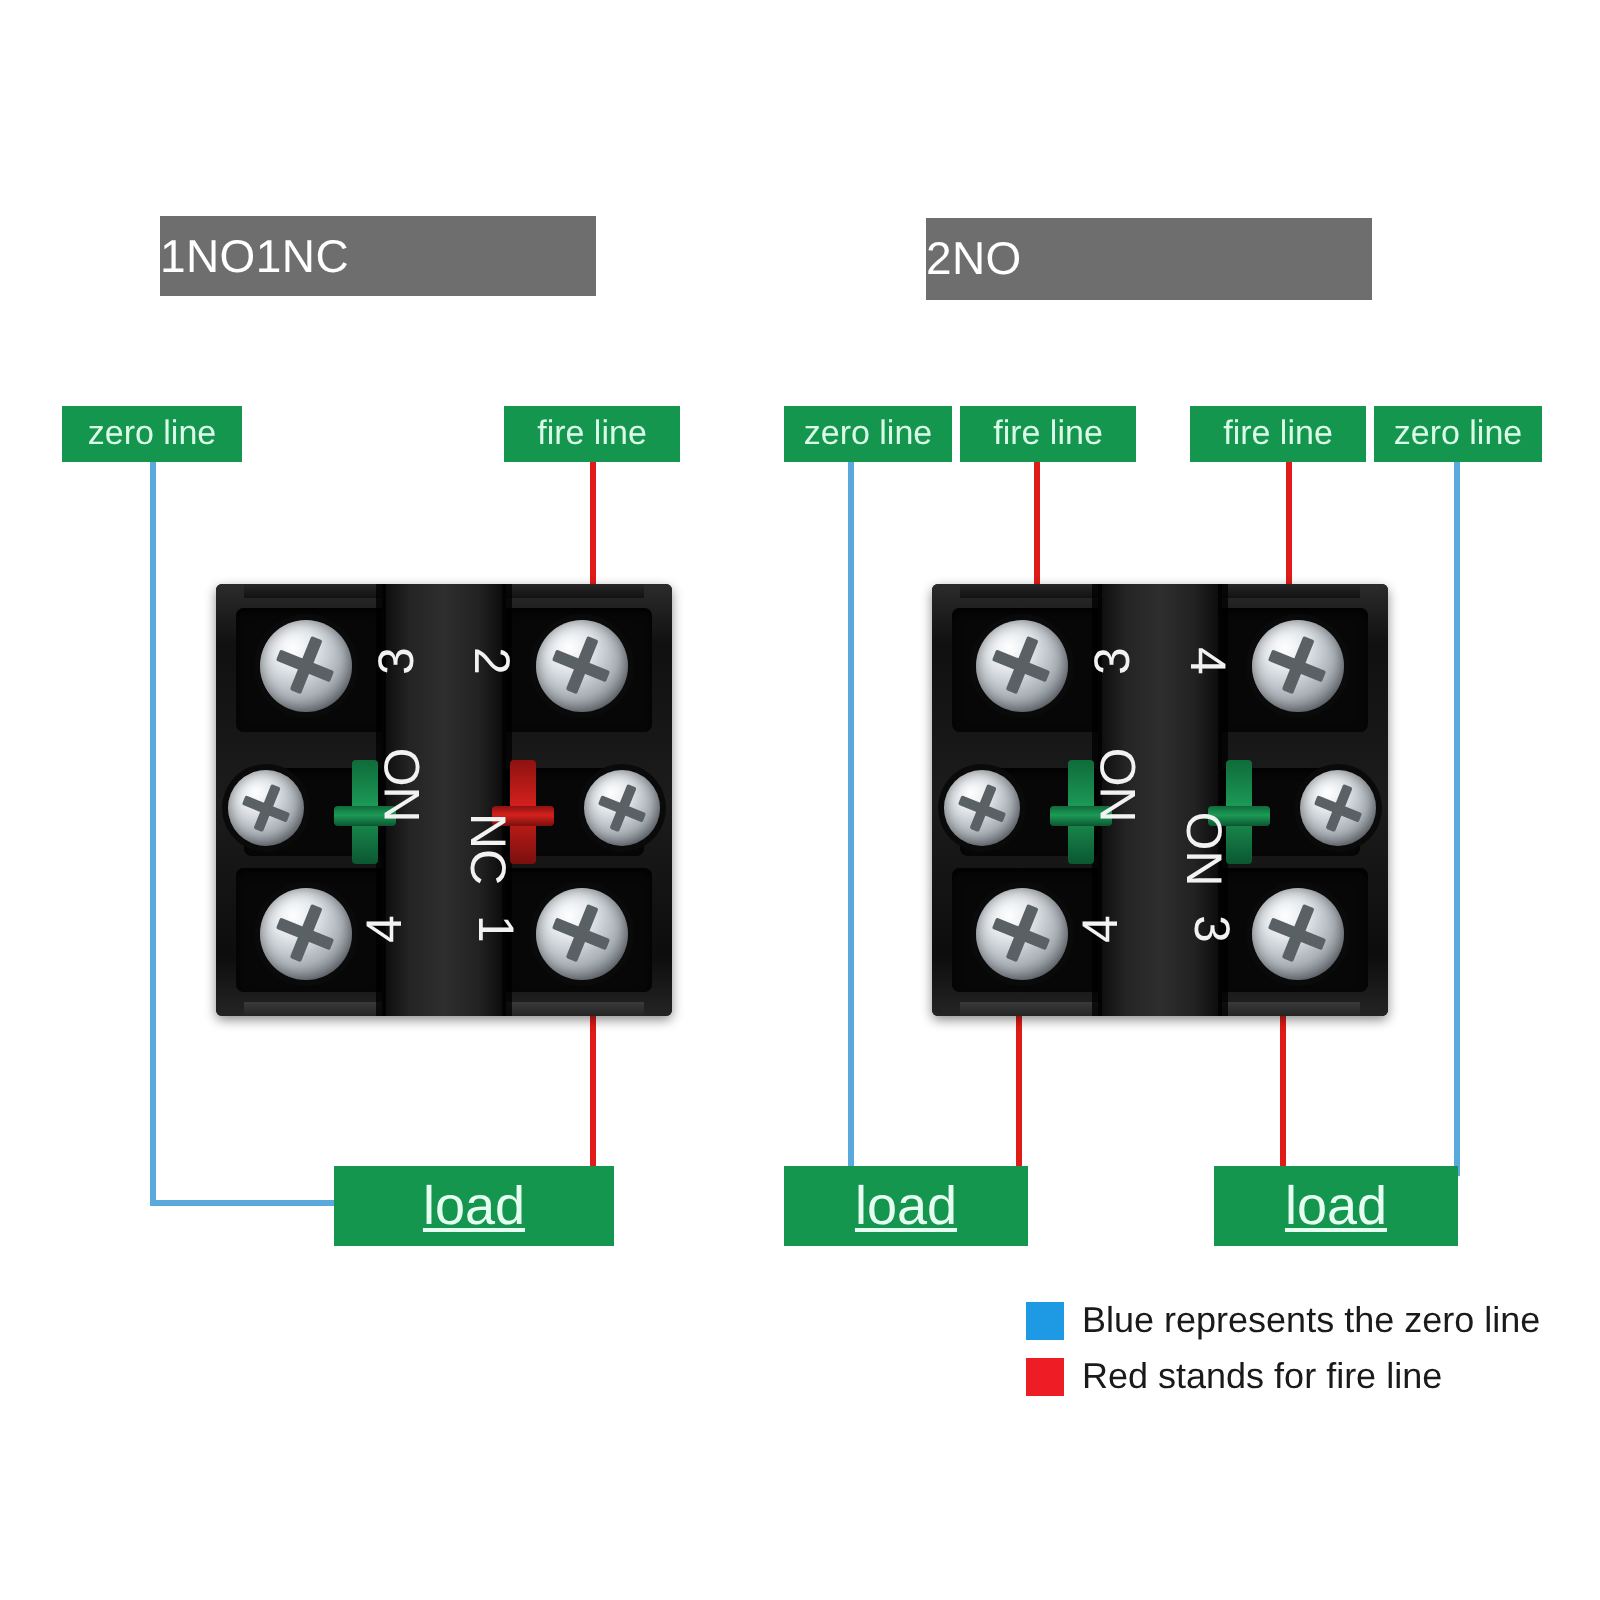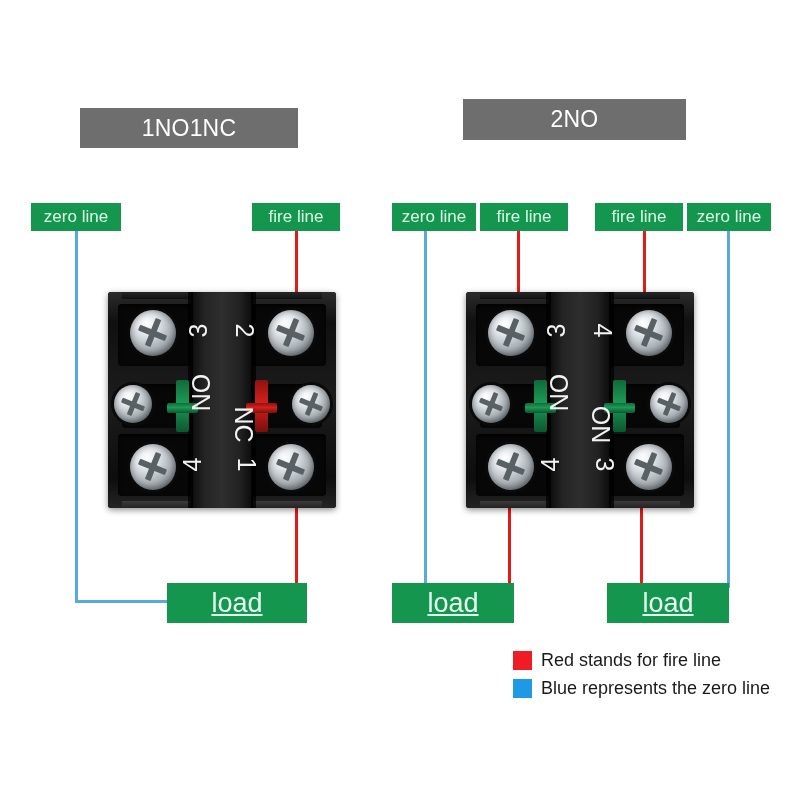--- a/index.html
+++ b/index.html
@@ -9,26 +9,26 @@
     font-family: "Liberation Sans", sans-serif;
     overflow: hidden;
   }
   #stage { position: relative; width: 800px; height: 800px; }
 
   
   .hdr {
     position: absolute;
     background: #6e6e6e;
     color: #ffffff;
-    display: flex; align-items: center; justify-content: center;
+    display: flex; align-items: center; justify-content: flex-start;
     font-size: 23px;
     letter-spacing: 0.2px;
   }
   #hdr-left  { left: 80px;  top: 108px; width: 218px; height: 40px; }
-  #hdr-right { left: 463px; top: 99px; width: 223px; height: 41px; }
+  #hdr-right { left: 463px; top: 109px; width: 223px; height: 41px; }
 
   
   .glabel {
     position: absolute;
     background: #15964e;
     color: #d9fbe8;
     display: flex; align-items: center; justify-content: center;
     font-size: 17px;
     white-space: nowrap;
     height: 28px;
@@ -280,22 +280,22 @@
   </div>
   <div class="glabel load" id="lbl-r-load1">
     <span>load</span>
   </div>
   <div class="glabel load" id="lbl-r-load2">
     <span>load</span>
   </div>
 
   <div id="legend">
     <div class="leg-row">
+      <div class="swatch sw-blue"></div>
+      <div class="leg-txt">Blue represents the zero line</div>
+    </div>
+    <div class="leg-row">
       <div class="swatch sw-red"></div>
       <div class="leg-txt">Red stands for fire line</div>
     </div>
-    <div class="leg-row">
-      <div class="swatch sw-blue"></div>
-      <div class="leg-txt">Blue represents the zero line</div>
-    </div>
   </div>
 
 </div>
 
 </body></html>

